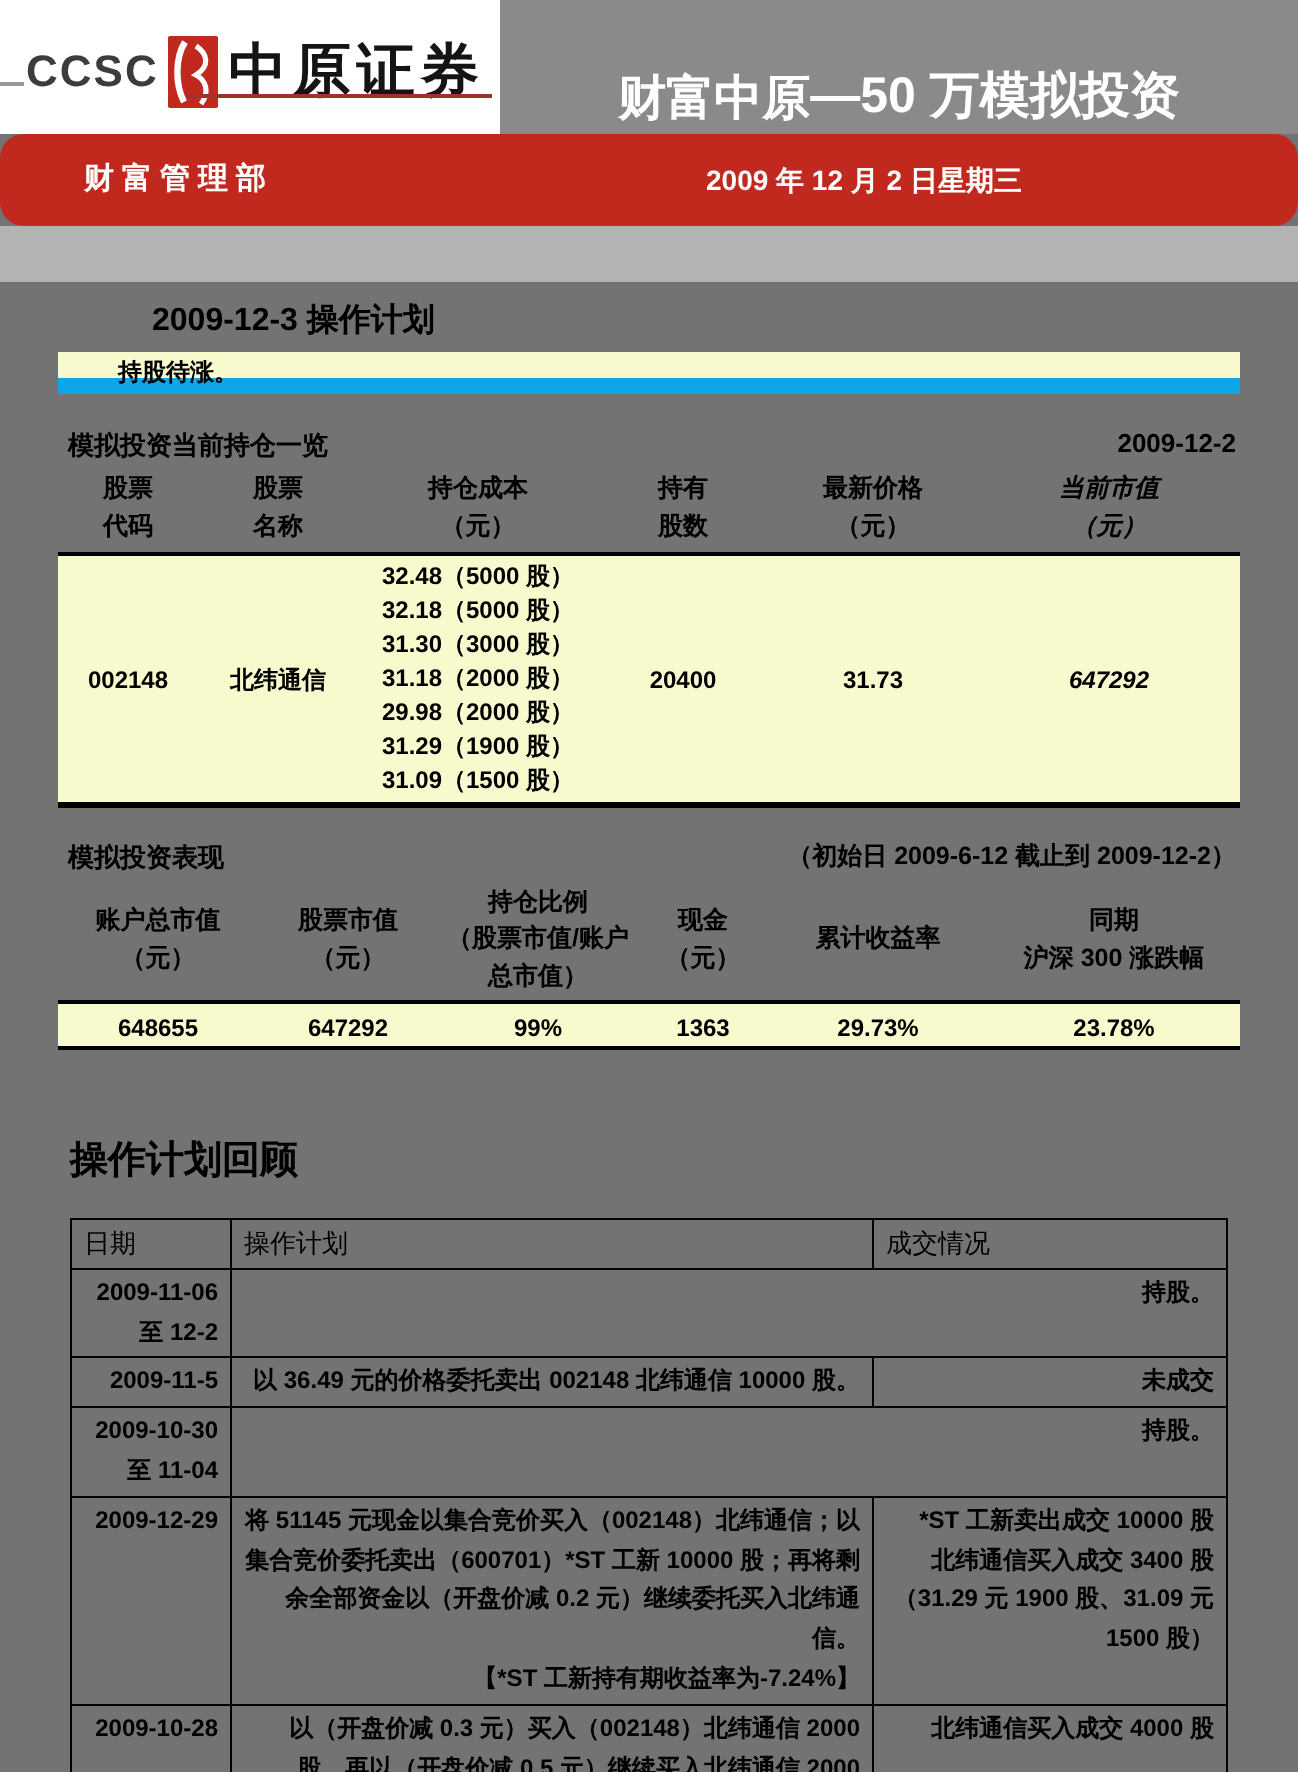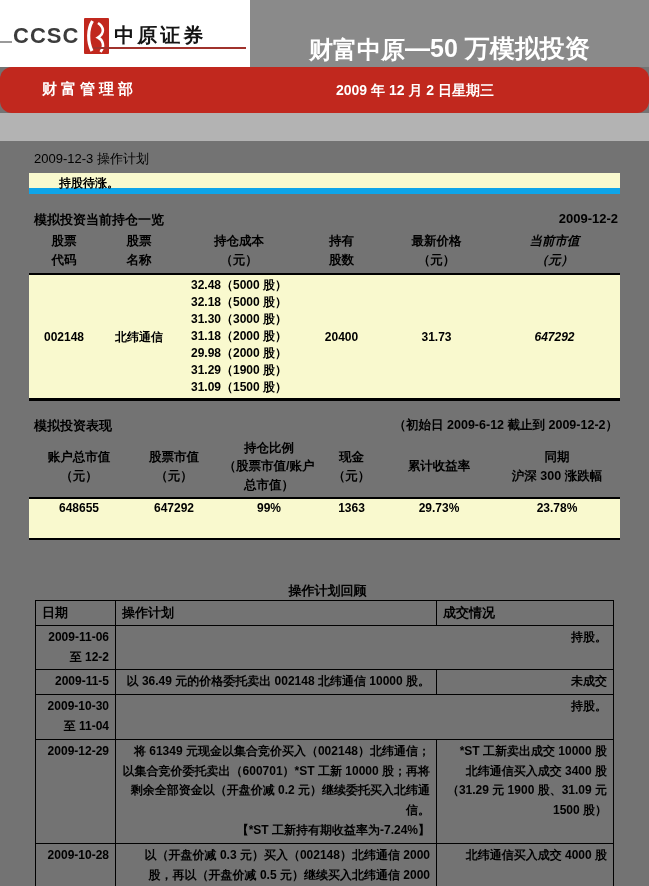--- a/index.html
+++ b/index.html
@@ -13,64 +13,64 @@
   html,body{background:#fff;}
   body{font-family:"Liberation Sans","DejaVu Sans",sans-serif;color:#000;}
   .page{width:649px;height:886px;overflow:hidden;position:relative;background:#737373;}
   .pre{white-space:pre-line;}
 
   
   .masthead{height:67px;display:flex;}
   .logo-area{width:250px;background:#fff;position:relative;display:flex;align-items:center;padding-top:4px;}
   .ccsc-text{font-size:22px;font-weight:800;color:#3c3c3c;letter-spacing:1px;margin-left:13px;}
   .logo-icon{margin-left:5px;display:block;}
-  .company-name{font-size:20px;font-weight:800;color:#141414;margin-left:5px;letter-spacing:3px;font-family:"Liberation Serif","DejaVu Serif",serif;}
+  .company-name{font-size:29px;font-weight:800;color:#141414;margin-left:5px;letter-spacing:3px;font-family:"Liberation Serif","DejaVu Serif",serif;}
   .logo-underline{position:absolute;left:93px;right:4px;top:47px;height:2px;background:#a0322c;}
   .edge-line{position:absolute;left:0;top:41px;width:12px;height:2px;background:#9a9a9a;}
   .title-block{flex:1;background:var(--title-gray);color:#fff;display:flex;align-items:flex-end;justify-content:center;padding-bottom:5px;white-space:nowrap;}
   .title-main{font-size:24px;font-weight:700;line-height:1;}
   .title-suffix{font-size:25px;font-weight:700;line-height:1.1;}
 
   
   .red-band{height:46px;background:var(--brand-red);position:relative;color:#fff;border-radius:12px;}
   .dept{position:absolute;left:42px;top:13px;font-size:15px;font-weight:800;letter-spacing:4px;}
-  .band-date{position:absolute;left:336px;top:15px;font-size:14px;font-weight:700;}
+  .band-date{position:absolute;left:353px;top:15px;font-size:14px;font-weight:700;}
   .gray-bar{height:28px;background:var(--bar-gray);}
 
   
   .content{padding:9px 29px 0;}
-  .plan-title{font-weight:400;font-size:13px;padding-left:5px;margin-bottom:5px;}
-  .plan-strip{background:var(--highlight-yellow);border-bottom:6px solid #0ea5e9;height:21px;line-height:20px;font-weight:700;font-size:12px;padding-left:30px;}
+  .plan-title{font-weight:700;font-size:16px;padding-left:5px;margin-bottom:5px;margin-left:42px;}
+  .plan-strip{background:var(--highlight-yellow);border-bottom:8px solid #0ea5e9;height:21px;line-height:20px;font-weight:700;font-size:12px;padding-left:30px;}
 
   .sec-gap1{height:17px;}
   .sec-title-row{display:flex;justify-content:space-between;font-weight:700;font-size:13px;padding:0 2px 0 5px;margin-bottom:3px;}
 
   .h-head,.h-row,.p-head,.p-row{display:flex;}
   .h-head{align-items:flex-end;padding-bottom:3px;}
   .hcell,.pcell{text-align:center;font-weight:700;font-size:12.5px;line-height:1.5;}
   .w-code{width:70px;} .w-name{width:80px;} .w-cost{width:120px;} .w-shares{width:85px;} .w-price{width:105px;} .w-value{width:131px;font-style:italic;}
   .black-line{height:2.5px;background:#000;}
   .h-row{background:var(--highlight-yellow);align-items:center;min-height:121px;font-size:12px;}
   .h-row .hcell{font-size:12px;}
   .cost-lines{line-height:17px;padding:2px 0;}
 
   .sec-gap2{height:16px;}
   .perf-title-row{display:flex;justify-content:space-between;font-weight:700;padding:0 2px 0 5px;margin-bottom:4px;text-align:right;}
   .perf-title-row .t{font-size:13px;} .perf-title-row .p{font-size:12.5px;}
   .p-head{align-items:center;min-height:48px;padding-bottom:2px;}
   .pw1{width:100px;} .pw2{width:90px;} .pw3{width:100px;} .pw4{width:65px;} .pw5{width:110px;} .pw6{width:126px;}
-  .p-row{background:var(--highlight-yellow);height:39px;align-items:flex-start;}
+  .p-row{background:var(--highlight-yellow);height:21px;align-items:flex-end;}
   .p-row .pcell{font-size:12px;}
   .thin-line{height:2px;background:#000;}
 
   .sec-gap3{height:42px;}
-  .review-title{font-weight:700;font-size:13px;padding-left:6px;margin-bottom:0;text-align:center;}
+  .review-title{font-weight:700;font-size:19px;padding-left:6px;margin-bottom:16px;}
   table.review{border-collapse:collapse;margin-left:6px;width:578px;table-layout:fixed;}
   table.review th,table.review td{border:1px solid #000;vertical-align:top;text-align:right;}
-  table.review th{font-weight:700;font-size:13px;text-align:left;padding:3px 6px;}
+  table.review th{font-weight:400;font-size:13px;text-align:left;padding:3px 6px;}
   table.review td{font-weight:700;font-size:12px;line-height:1.65;padding:2px 6px;}
   td.rt-date{line-height:1.9;}
   td.rt-merged{text-align:center;}
   tr.row-tall{height:44px;}
   tr.row-short{height:21px;}
 </style>
 </head>
 <body>
 
 <div class="page">
@@ -198,21 +198,21 @@
         <td class="pre">以 36.49 元的价格委托卖出 002148 北纬通信 10000 股。</td>
         <td class="pre">未成交</td>
       </tr>
       <tr class="row-tall">
         <td class="rt-date pre">2009-10-30
 至 11-04</td>
         <td class="rt-merged" colspan="2">持股。</td>
       </tr>
       <tr>
         <td class="rt-date">2009-12-29</td>
-        <td class="pre">将 61349 元现金以集合竞价买入（002148）北纬通信；以集合竞价委托卖出（600701）*ST 工新 10000 股；再将剩余全部资金以（开盘价减 0.2 元）继续委托买入北纬通信。
+        <td class="pre">将 51145 元现金以集合竞价买入（002148）北纬通信；以集合竞价委托卖出（600701）*ST 工新 10000 股；再将剩余全部资金以（开盘价减 0.2 元）继续委托买入北纬通信。
 【*ST 工新持有期收益率为-7.24%】</td>
         <td class="pre">*ST 工新卖出成交 10000 股
 北纬通信买入成交 3400 股
 （31.29 元 1900 股、31.09 元 1500 股）</td>
       </tr>
       <tr>
         <td class="rt-date">2009-10-28</td>
         <td class="pre">以（开盘价减 0.3 元）买入（002148）北纬通信 2000 股，再以（开盘价减 0.5 元）继续买入北纬通信 2000 股。</td>
         <td class="pre">北纬通信买入成交 4000 股</td>
       </tr>

